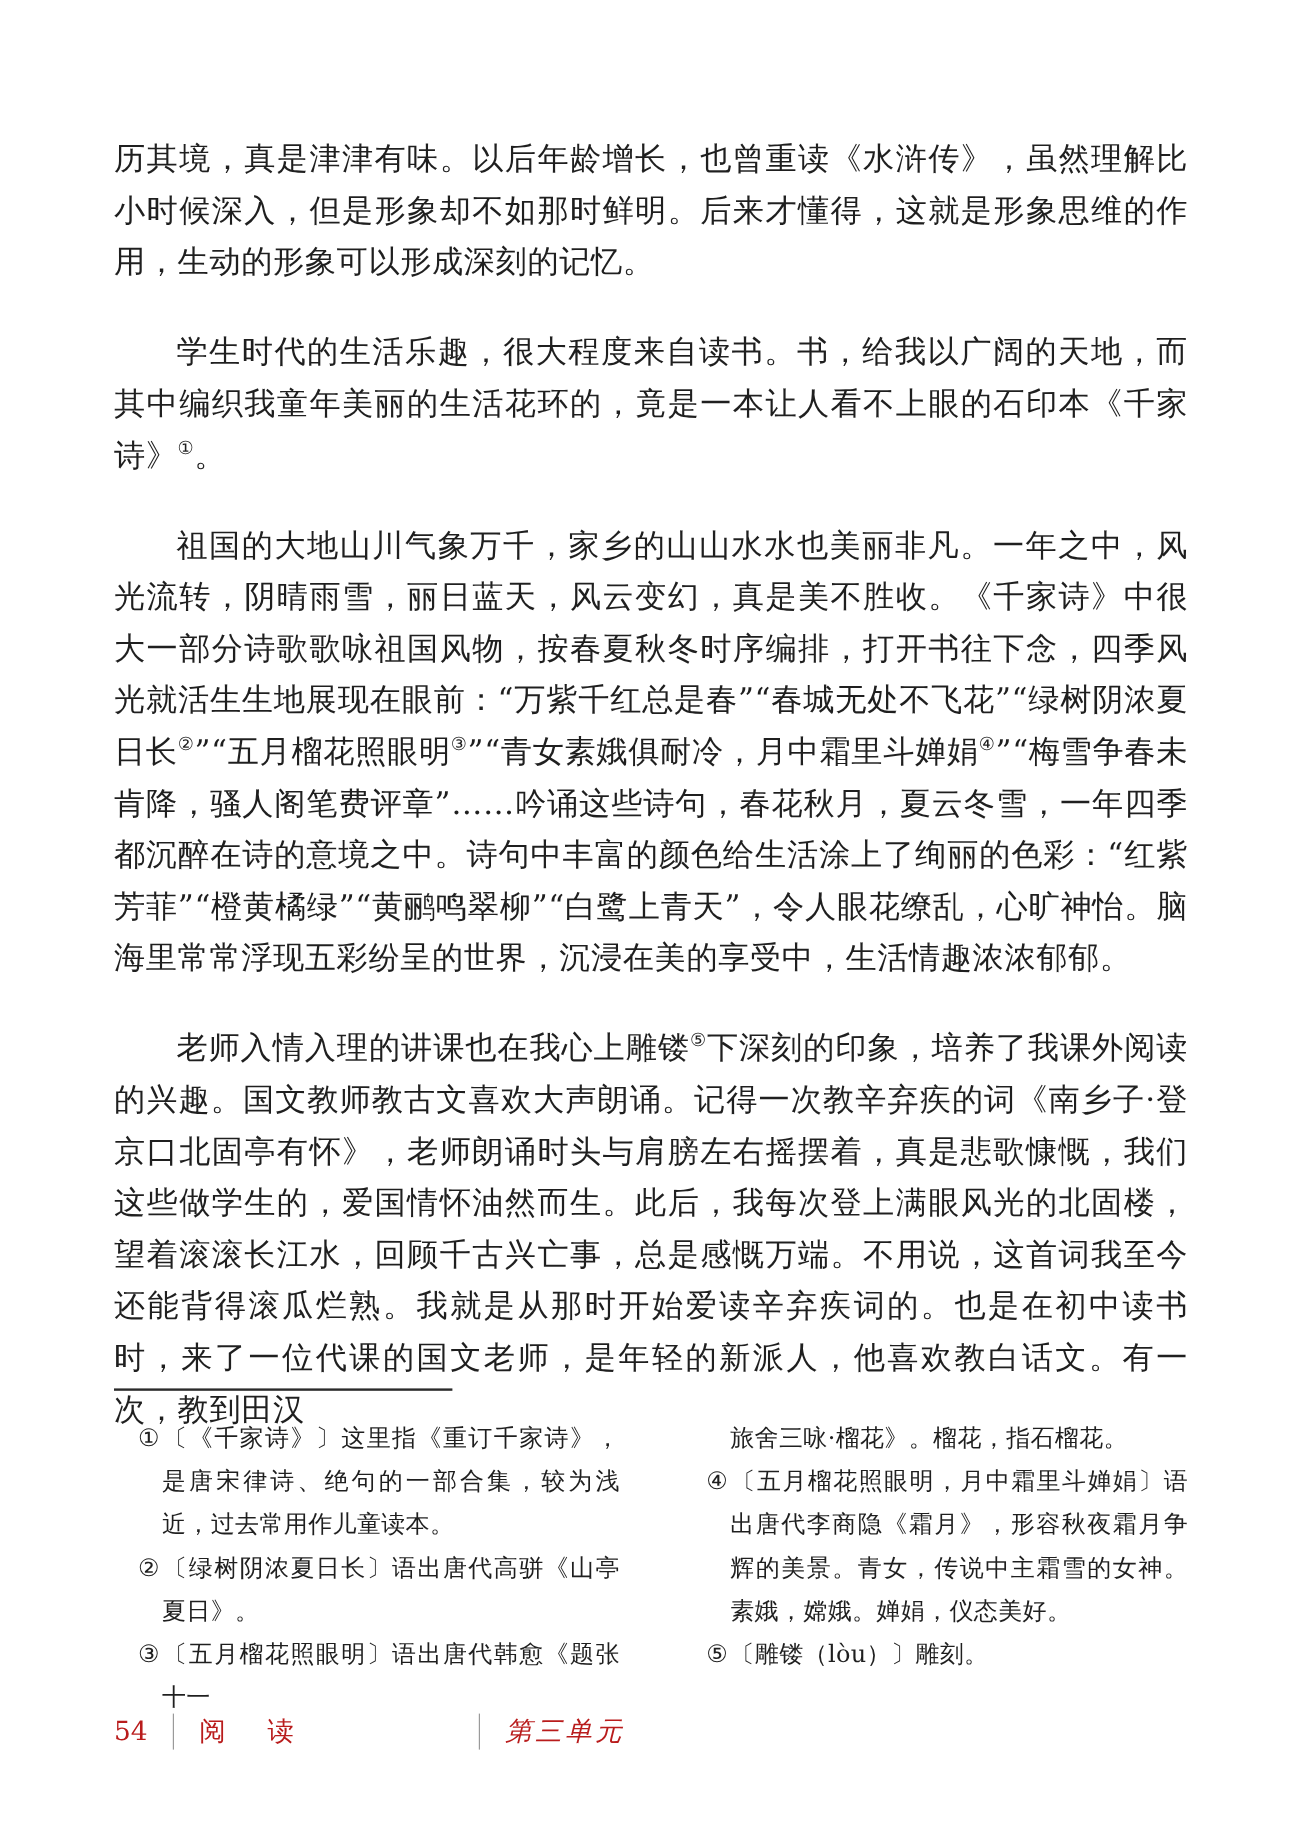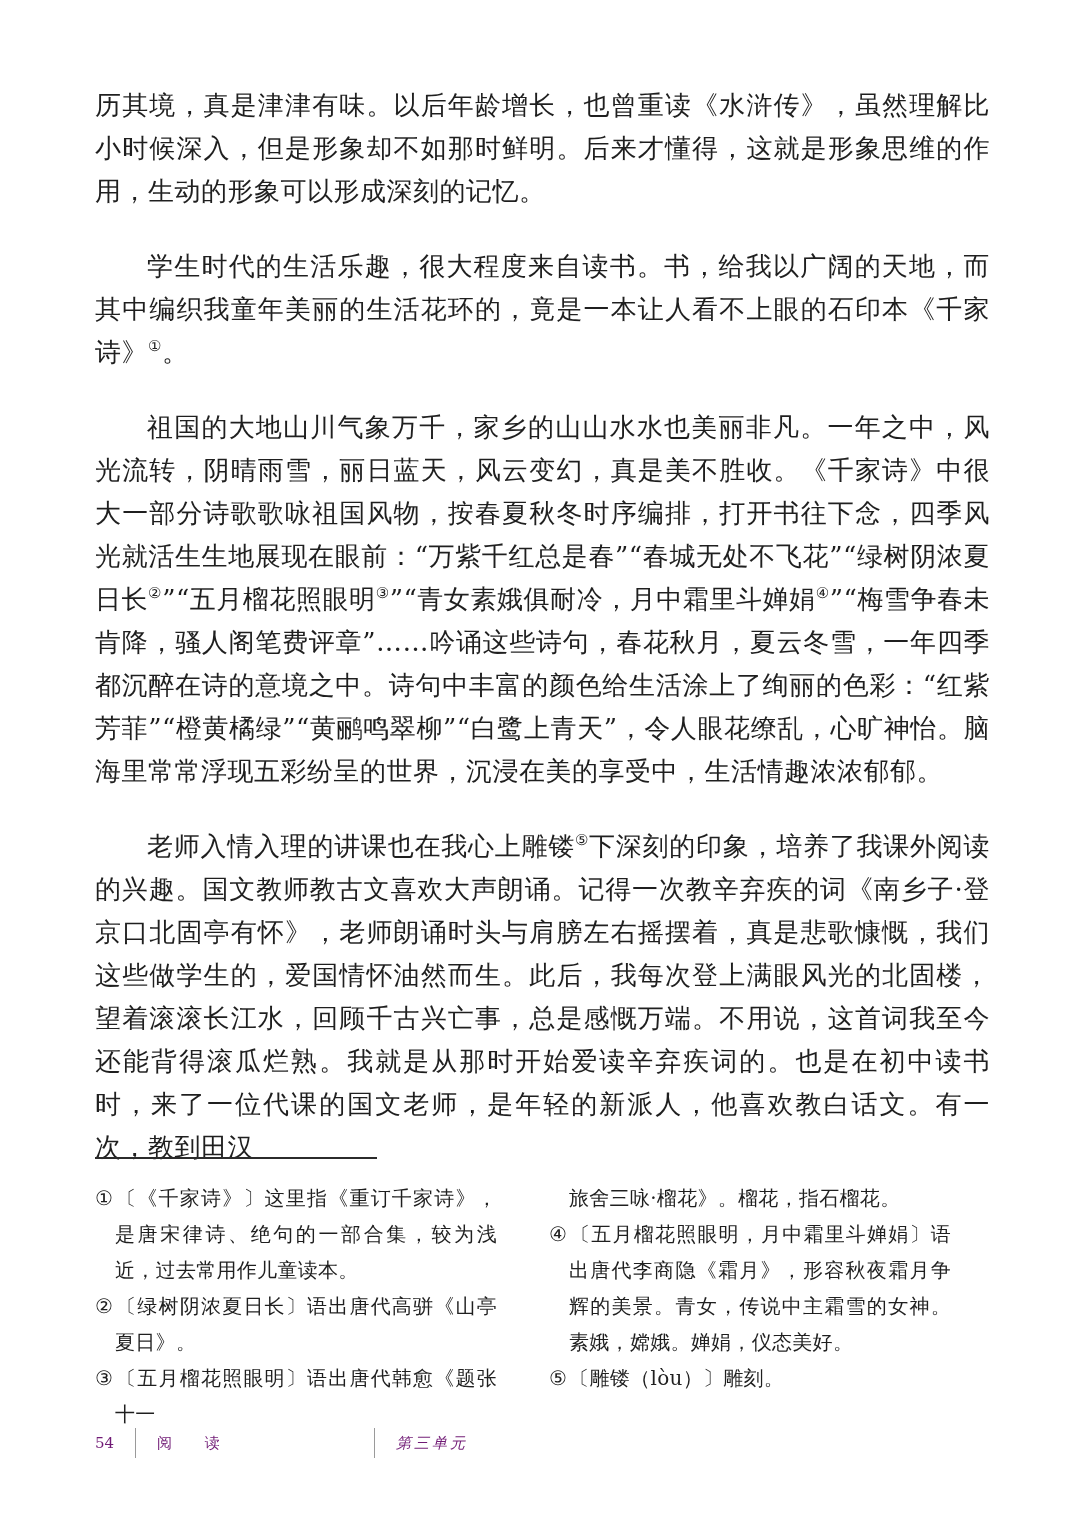--- a/index.html
+++ b/index.html
@@ -13,21 +13,21 @@
     height: 1526px;
     background: #ffffff;
     overflow: hidden;
     font-family: "DejaVu Serif", "Liberation Serif", serif;
     color: #1f1f1f;
   }
   .content {
     position: absolute;
     left: 95px;
     width: 895px;
-    top: 84px;
+    top: 112px;
   }
   .para {
     margin: 0;
     font-size: 26px;
     line-height: 43px;
     text-align: justify;
     letter-spacing: 0.5px;
   }
   .para.indent {
     text-indent: 2em;
@@ -48,20 +48,21 @@
   .footnotes {
     position: absolute;
     left: 95px;
     top: 1180px;
     width: 895px;
     display: flex;
     gap: 52px;
   }
   .fn-col {
     width: 402px;
+    margin-left: 20px;
   }
   .fn {
     margin: 0;
     font-size: 20px;
     line-height: 36px;
     text-align: justify;
     padding-left: 20px;
     text-indent: -20px;
     letter-spacing: 0.3px;
   }
@@ -70,22 +71,22 @@
   }
   .fn.fn-cont {
     text-indent: 0;
   }
   .footer {
     position: absolute;
     left: 95px;
     top: 1428px;
     display: flex;
     align-items: center;
-    font-size: 15px;
-    color: #701a75;
+    font-size: 22px;
+    color: #b91c1c;
   }
   .vbar {
     width: 1px;
     height: 30px;
     background: #9a9a9a;
     margin: 0 21px;
   }
   .vbar.vbar-2 {
     margin-left: 140px;
   }

